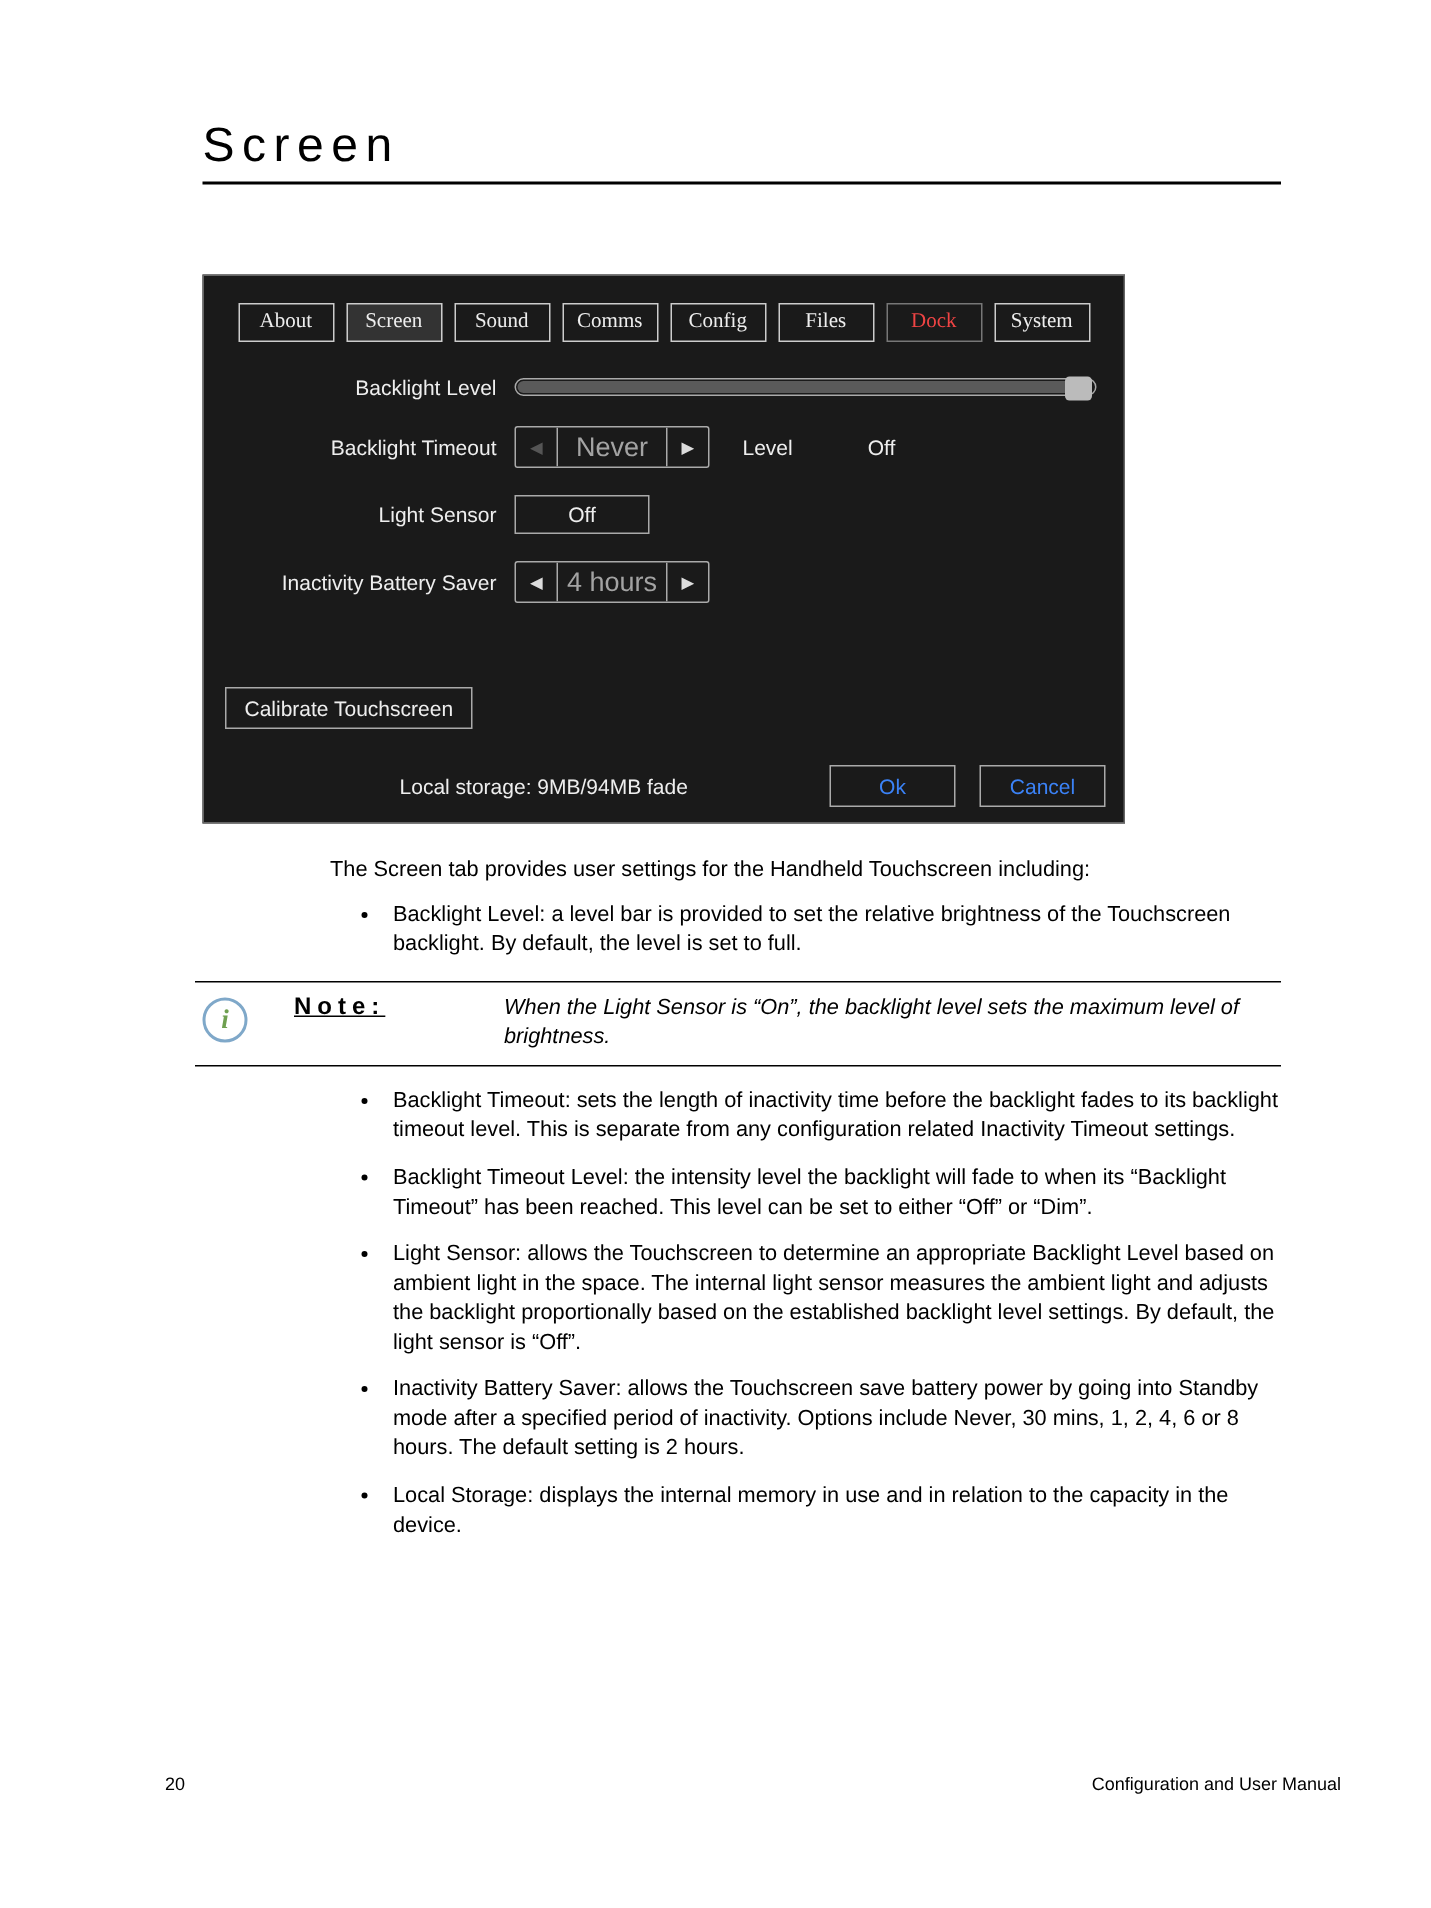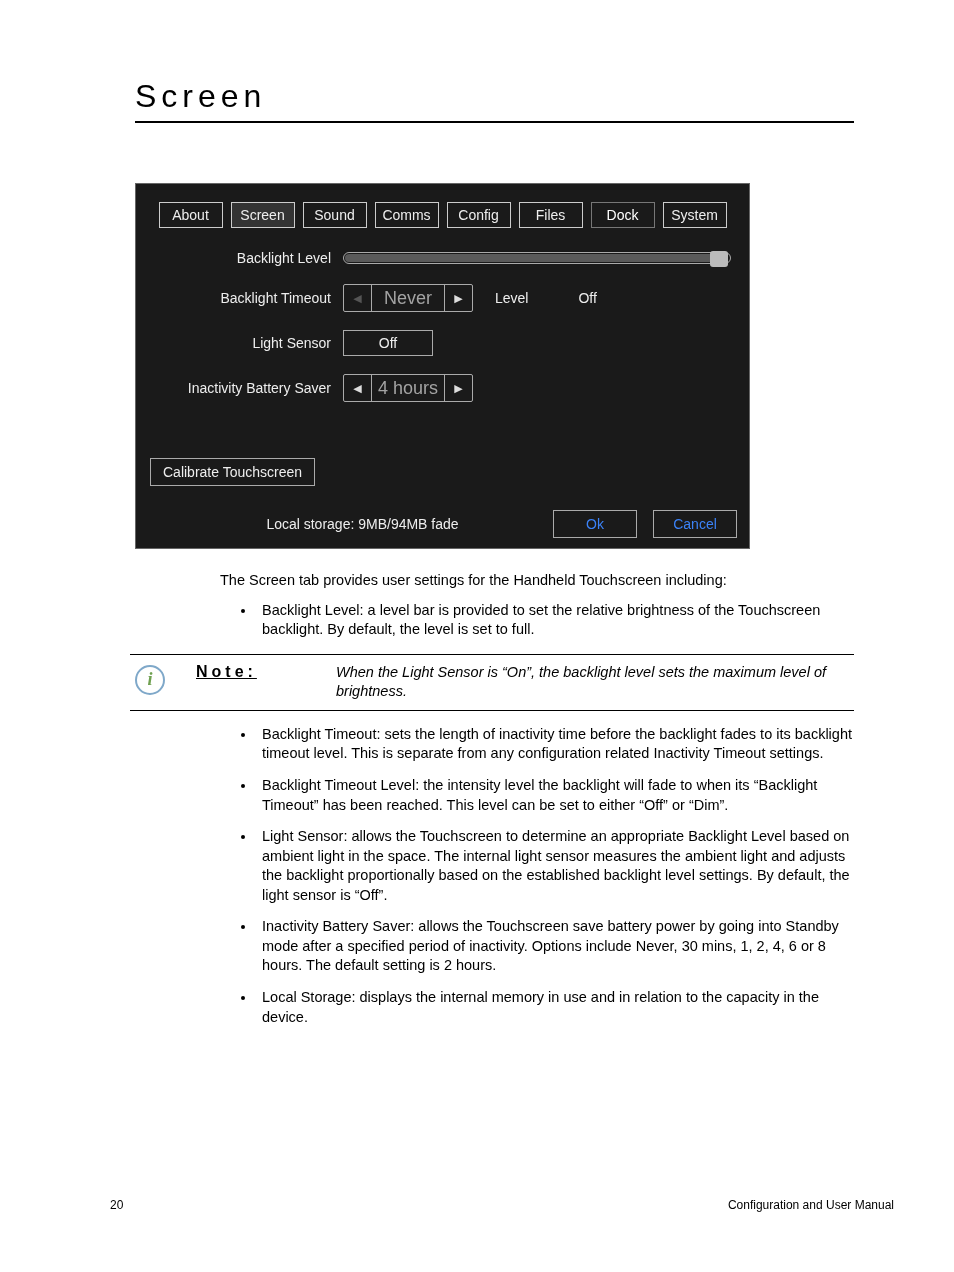--- a/index.html
+++ b/index.html
@@ -2,23 +2,23 @@
 <html><head>
 <meta charset="utf-8">
 <style>
   * { box-sizing: border-box; margin: 0; padding: 0; }
   html, body { width: 954px; height: 1272px; background: #fff; font-family: Arial, Helvetica, sans-serif; color: #000; }
   .page { position: relative; width: 954px; height: 1256px; padding: 78px 70px 50px 70px; }
   .heading-wrap { margin-left: 65px; margin-right: 30px; }
   h1.heading { font-family: "Trebuchet MS", Arial, sans-serif; font-weight: 400; font-size: 32px; letter-spacing: 5px; padding-bottom: 6px; border-bottom: 2px solid #000; }
   .screenshot { width: 615px; background: #1a1a1a; border: 1px solid #666; margin-left: 65px; margin-top: 60px; padding: 18px 12px 10px 12px; }
   .tabs { display: flex; gap: 8px; justify-content: center; }
-  .tab { border: 1px solid #ccc; color: #eee; font-size: 14px; padding: 4px 0; width: 64px; text-align: center; background: #1a1a1a; }
+  .tab { border: 1px solid #ccc; color: #eee; font-size: 14px; padding: 4px 0; width: 64px; text-align: center; background: #1a1a1a; font-family: Liberation Serif, serif; }
   .tab.active { background: #333; }
-  .tab.disabled { color: #ffffff; border-color: #777; }
+  .tab.disabled { color: #ef4444; border-color: #777; }
   .settings { margin-top: 22px; }
   .row { display: flex; align-items: center; margin-bottom: 18px; }
   .lbl { width: 195px; text-align: right; color: #eee; font-size: 14px; padding-right: 12px; }
   .slider-track { flex: 1; height: 12px; border: 1px solid #aaa; border-radius: 6px; display: flex; align-items: center; position: relative; margin-right: 6px; }
   .slider-fill { position: absolute; left: 1px; top: 1px; bottom: 1px; width: 96%; background: #5a5a5a; border-radius: 5px; }
   .slider-thumb { position: absolute; right: 2px; top: -2px; width: 18px; height: 16px; background: #bbb; border-radius: 3px; }
   .stepper { display: flex; align-items: center; border: 1px solid #aaa; border-radius: 2px; overflow: hidden; }
   .stepper .arrow { width: 28px; height: 26px; display: flex; align-items: center; justify-content: center; color: #ddd; font-size: 11px; border-right: 1px solid #aaa; }
   .stepper .arrow.right { border-right: none; border-left: 1px solid #aaa; }
   .stepper .arrow.dim { color: #555; }
@@ -35,21 +35,21 @@
   .body-text p.intro { margin-bottom: 10px; }
   ul.bullets { list-style: disc; padding-left: 36px; }
   ul.bullets li { margin-bottom: 12px; padding-left: 6px; }
 
   .note-block { display: flex; align-items: flex-start; margin: 14px 30px 14px 60px; border-top: 1px solid #000; border-bottom: 1px solid #000; padding: 8px 0; gap: 18px; }
   .note-icon-wrap { width: 40px; display: flex; justify-content: center; align-items: flex-start; padding-top: 2px; }
   .note-icon { width: 30px; height: 30px; border: 2px solid #7fa8c9; border-radius: 50%; display: flex; align-items: center; justify-content: center; color: #6fa050; font-family: serif; font-style: italic; font-size: 18px; font-weight: bold; }
   .note-label { font-family: Arial, sans-serif; font-weight: bold; font-size: 16px; letter-spacing: 4px; text-decoration: underline; width: 130px; padding-left: 8px; }
   .note-text { font-style: italic; font-size: 14.5px; line-height: 1.35; flex: 1; }
 
-  .page-footer { position: absolute; bottom: 44px; left: 110px; right: 60px; display: flex; justify-content: space-between; font-size: 12px; }
+  .page-footer { position: absolute; bottom: 60px; left: 110px; right: 60px; display: flex; justify-content: space-between; font-size: 12px; }
 </style>
 </head>
 <body>
 
 <div class="page">
 
   <div class="heading-wrap">
     <h1 class="heading">Screen</h1>
   </div>
 

